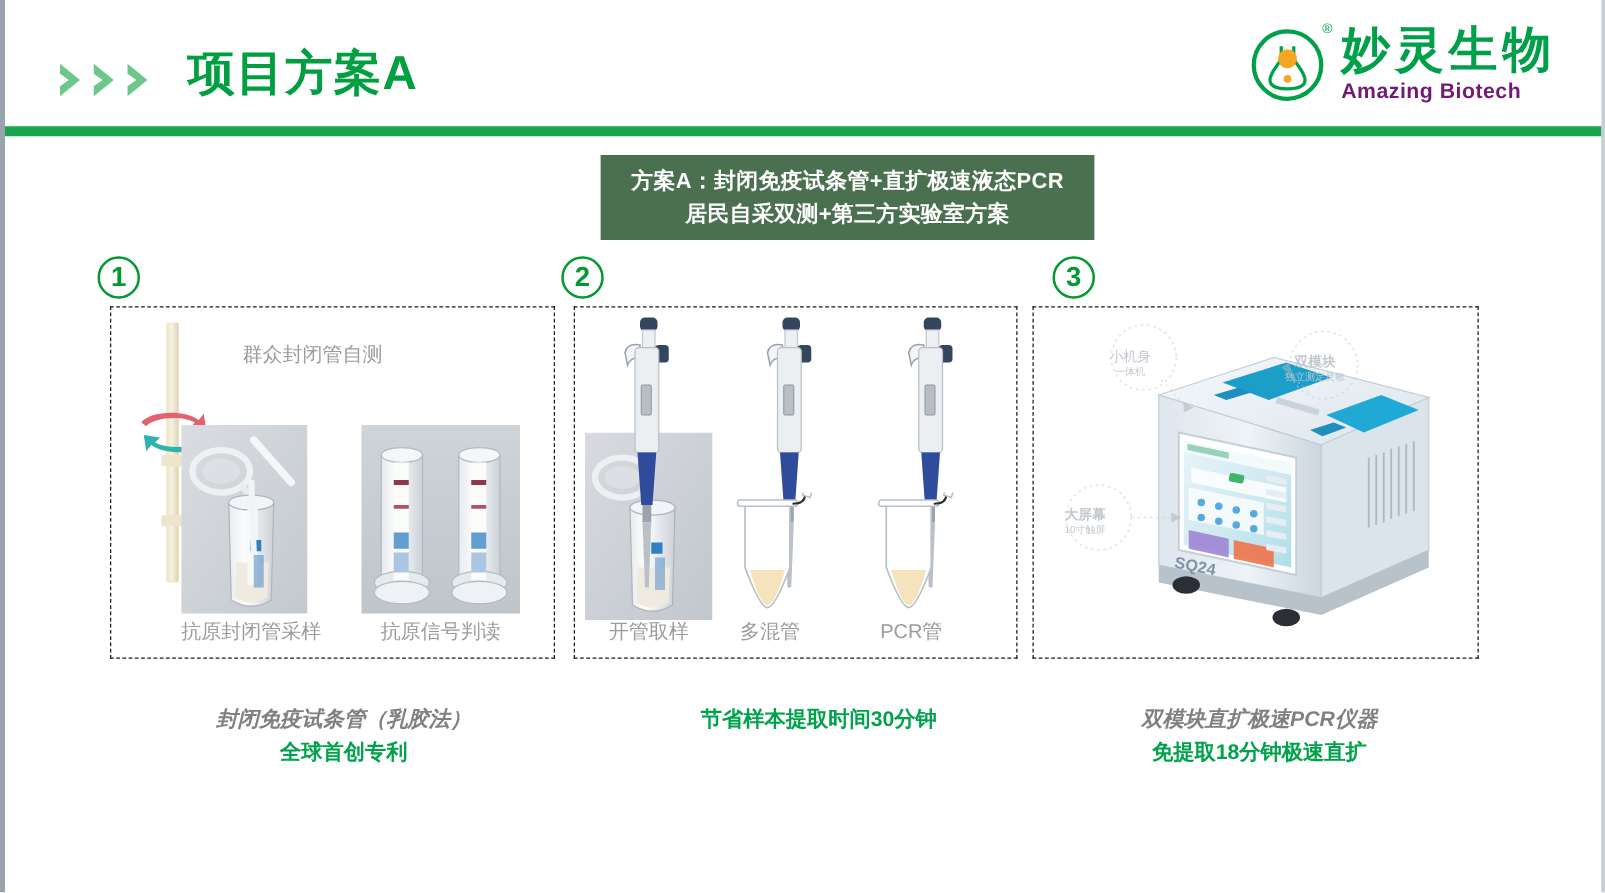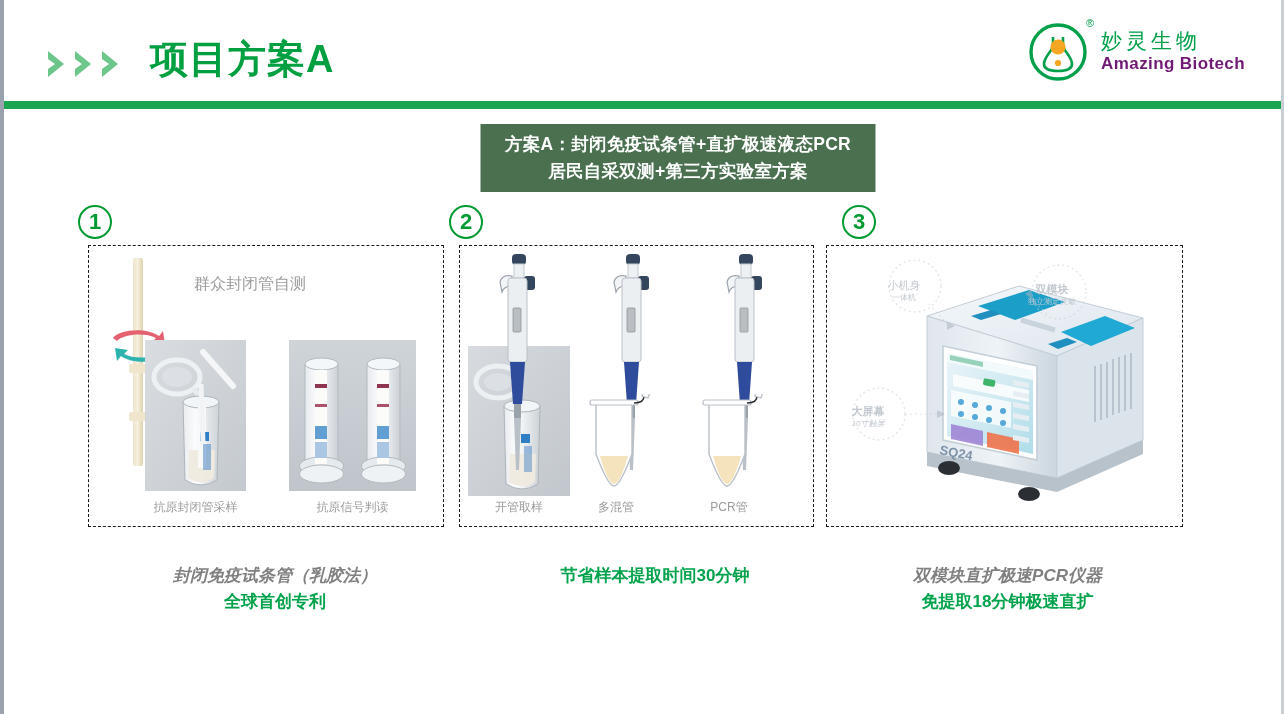--- a/index.html
+++ b/index.html
@@ -23,21 +23,21 @@
   .page-title{
     position:absolute;left:146px;top:34px;
     font-size:38px;font-weight:bold;color:#00a040;
     letter-spacing:1px;line-height:50px;white-space:nowrap;
   }
 
   
   .logo{position:absolute;right:36px;top:16px;height:70px;display:flex;align-items:center;gap:10px;}
   .logo-mark{position:relative;width:64px;height:64px;flex:none;}
   .logo-text{display:flex;flex-direction:column;justify-content:center;line-height:1;}
-  .logo-cn{font-size:21px;font-weight:normal;color:#00a04a;letter-spacing:4px;white-space:nowrap;}
+  .logo-cn{font-size:39px;font-weight:bold;color:#00a04a;letter-spacing:4px;white-space:nowrap;}
   .logo-en{font-size:17px;font-weight:bold;color:#701a75;letter-spacing:0.4px;white-space:nowrap;margin-top:4px;}
   .logo-r{position:absolute;right:-3px;top:-2px;font-size:11px;color:#00a04a;}
 
   
   .banner{
     position:absolute;left:678px;top:124px;transform:translateX(-50%);
     width:395px;height:68px;background:#4a7050;
     display:flex;flex-direction:column;align-items:center;justify-content:center;
     color:#ffffff;font-weight:bold;font-size:17.5px;line-height:27px;letter-spacing:0.3px;
   }
@@ -59,21 +59,21 @@
   .panel{
     position:relative;margin-top:6px;height:282px;
     border:1.6px dashed #1a1a1a;background:#ffffff;box-sizing:border-box;
   }
   .panel-1{width:356px;margin-left:22px;}
   .panel-2{width:355px;margin-left:22px;}
   .panel-3{width:357px;margin-left:-4px;}
 
   .cap{
     position:absolute;bottom:10px;
-    font-size:12px;color:#9b9b9b;text-align:center;white-space:nowrap;
+    font-size:16px;color:#9b9b9b;text-align:center;white-space:nowrap;
   }
 
   
   .self-test-label{position:absolute;left:105px;top:28px;font-size:16px;color:#9b9b9b;white-space:nowrap;}
   .swab{position:absolute;left:44px;top:12px;width:10px;height:208px;
         background:linear-gradient(90deg,#ece3c8,#f6f1e0 45%,#ded2ae);border-radius:2px;}
   .swab-seg{position:absolute;left:40px;width:18px;height:9px;background:#eee5cc;border-radius:2px;}
   .rot{position:absolute;left:18px;top:78px;width:66px;height:44px;}
 
   .photo{position:absolute;border:0;}
@@ -434,21 +434,21 @@
           </svg>
         </div>
 
         <div class="callout-txt" style="left:50px;top:32px;width:54px;font-size:11px;font-weight:normal;">小机身</div>
         <div class="callout-txt" style="left:50px;top:46px;width:54px;font-size:8px;">一体机</div>
 
         <div class="callout-txt" style="left:194px;top:36px;width:62px;font-size:11px;font-weight:bold;">双模块</div>
         <div class="callout-txt" style="left:186px;top:50px;width:78px;font-size:8px;">独立测定灵敏</div>
 
         <div class="callout-txt" style="left:14px;top:158px;width:54px;font-size:11px;font-weight:bold;">大屏幕</div>
-        <div class="callout-txt" style="left:14px;top:172px;width:54px;font-size:8px;font-style:italic;">10寸触屏</div>
+        <div class="callout-txt" style="left:14px;top:172px;width:54px;font-size:8px;">10寸触屏</div>
       </div>
     </div>
   </div>
 
   <div class="footers">
     <div class="footer f1">
       <div class="l1">封闭免疫试条管（乳胶法）</div>
       <div class="l2">全球首创专利</div>
     </div>
     <div class="footer f2">

